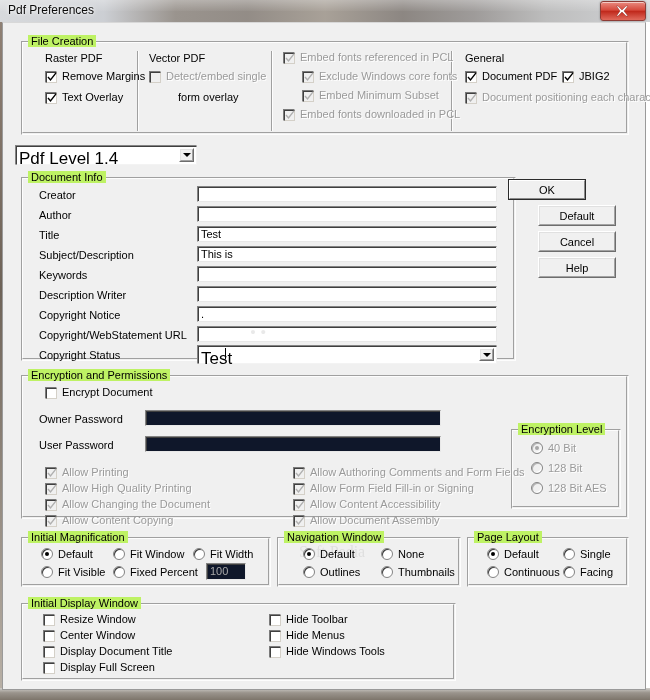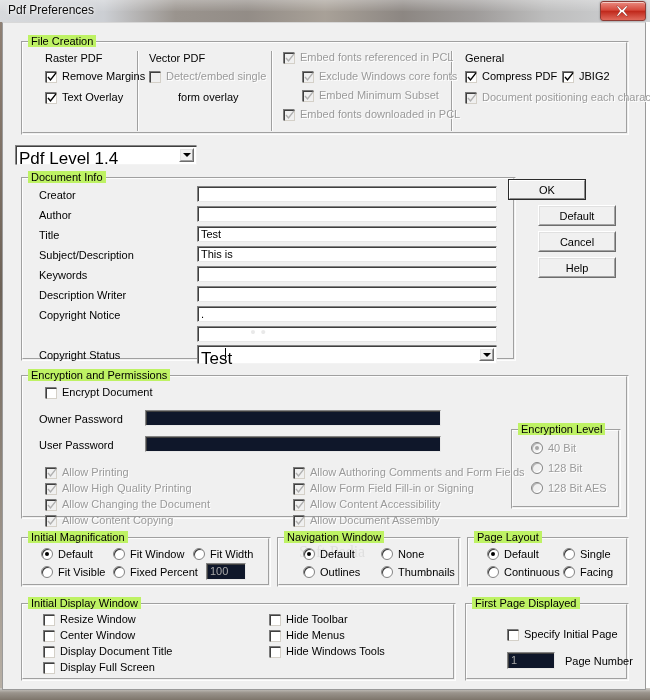--- a/index.html
+++ b/index.html
@@ -259,21 +259,21 @@
         <span class="cbtxt">Embed fonts downloaded in PCL</span>
       </div>
 
       <div class="lbl" style="left:444px; top:11px;">General</div>
       <div class="cbrow" style="left:444px; top:30px;">
         <span class="cb">
           <svg class="tick" width="10" height="10" viewBox="0 0 10 10">
             <path d="M1,5 L3.5,8 L9,0.8" stroke="#000000" stroke-width="1.4" fill="none"></path>
             </svg>
         </span>
-        <span class="cbtxt">Compress PDF</span>
+        <span class="cbtxt">Document PDF</span>
       </div>
       <div class="cbrow" style="left:541px; top:30px;">
         <span class="cb">
           <svg class="tick" width="10" height="10" viewBox="0 0 10 10">
             <path d="M1,5 L3.5,8 L9,0.8" stroke="#000000" stroke-width="1.4" fill="none"></path>
             </svg>
         </span>
         <span class="cbtxt">JBIG2</span>
       </div>
       <div class="cbrow dis" style="left:444px; top:51px;">
@@ -298,20 +298,21 @@
     <div class="frame"></div>
     <div class="cap">Document Info</div>
     <div class="body">
       <div class="lbl" style="left:18px; top:12px;">Creator</div>
       <div class="lbl" style="left:18px; top:32px;">Author</div>
       <div class="lbl" style="left:18px; top:52px;">Title</div>
       <div class="lbl" style="left:18px; top:72px;">Subject/Description</div>
       <div class="lbl" style="left:18px; top:92px;">Keywords</div>
       <div class="lbl" style="left:18px; top:112px;">Description Writer</div>
       <div class="lbl" style="left:18px; top:132px;">Copyright Notice</div>
+      <div class="lbl" style="left:18px; top:152px;">Copyright/WebStatement URL</div>
       <div class="lbl" style="left:18px; top:172px;">Copyright Status</div>
 
       <div class="tinput" style="left:176px; top:9px;  width:300px; height:16px;">
         <span class="val"></span>
         </div>
       <div class="tinput" style="left:176px; top:29px; width:300px; height:16px;">
         <span class="val"></span>
         </div>
       <div class="tinput" style="left:176px; top:49px; width:300px; height:16px;">
         <span class="val">Test</span>
@@ -572,28 +573,14 @@
         <span class="cb"></span>
         <span class="cbtxt">Hide Menus</span>
         </div>
       <div class="cbrow" style="left:248px; top:43px;">
         <span class="cb"></span>
         <span class="cbtxt">Hide Windows Tools</span>
         </div>
     </div>
   </div>
 
-  <div class="grp" style="left:462px; top:574px; width:164px; height:84px;">
-    <div class="frame"></div>
-    <div class="cap">First Page Displayed</div>
-    <div class="body">
-      <div class="cbrow" style="left:42px; top:26px;">
-        <span class="cb"></span>
-        <span class="cbtxt">Specify Initial Page</span>
-        </div>
-      <div class="tinput dis" style="left:42px; top:49px; width:48px; height:17px;">
-        <span class="val">1</span>
-        </div>
-      <div class="lbl" style="left:100px; top:52px;">Page Number</div>
-    </div>
-  </div>
 
 </div>
 
 </body></html>

